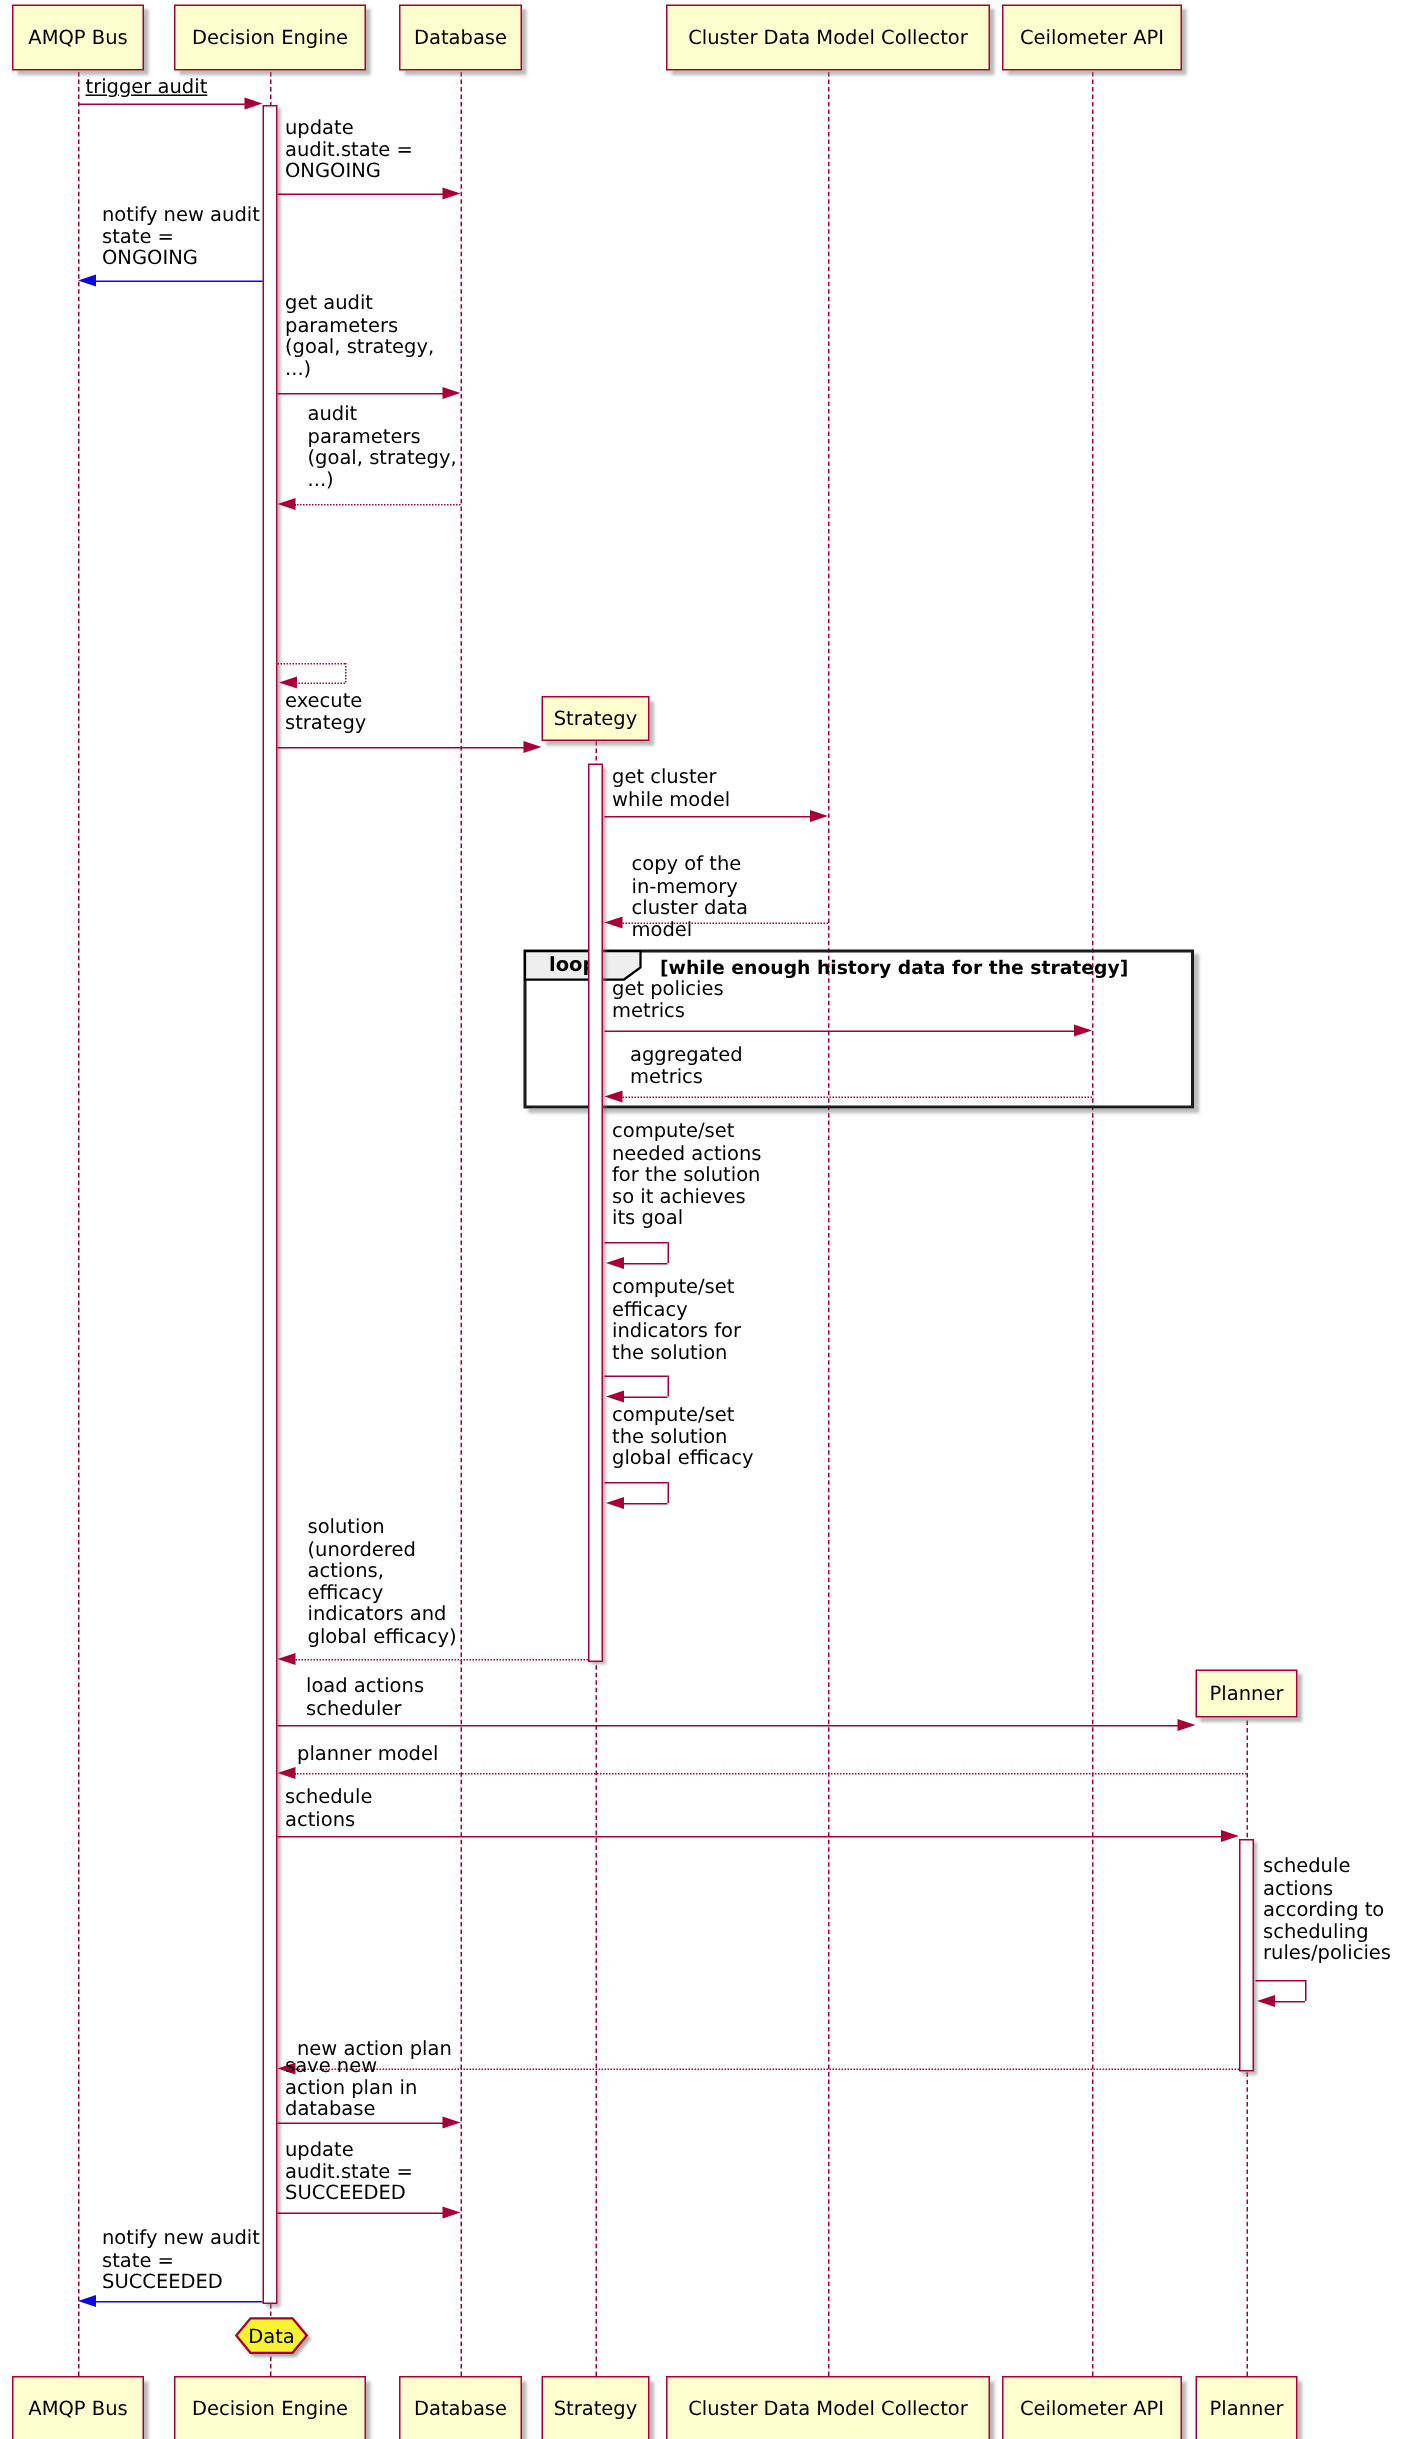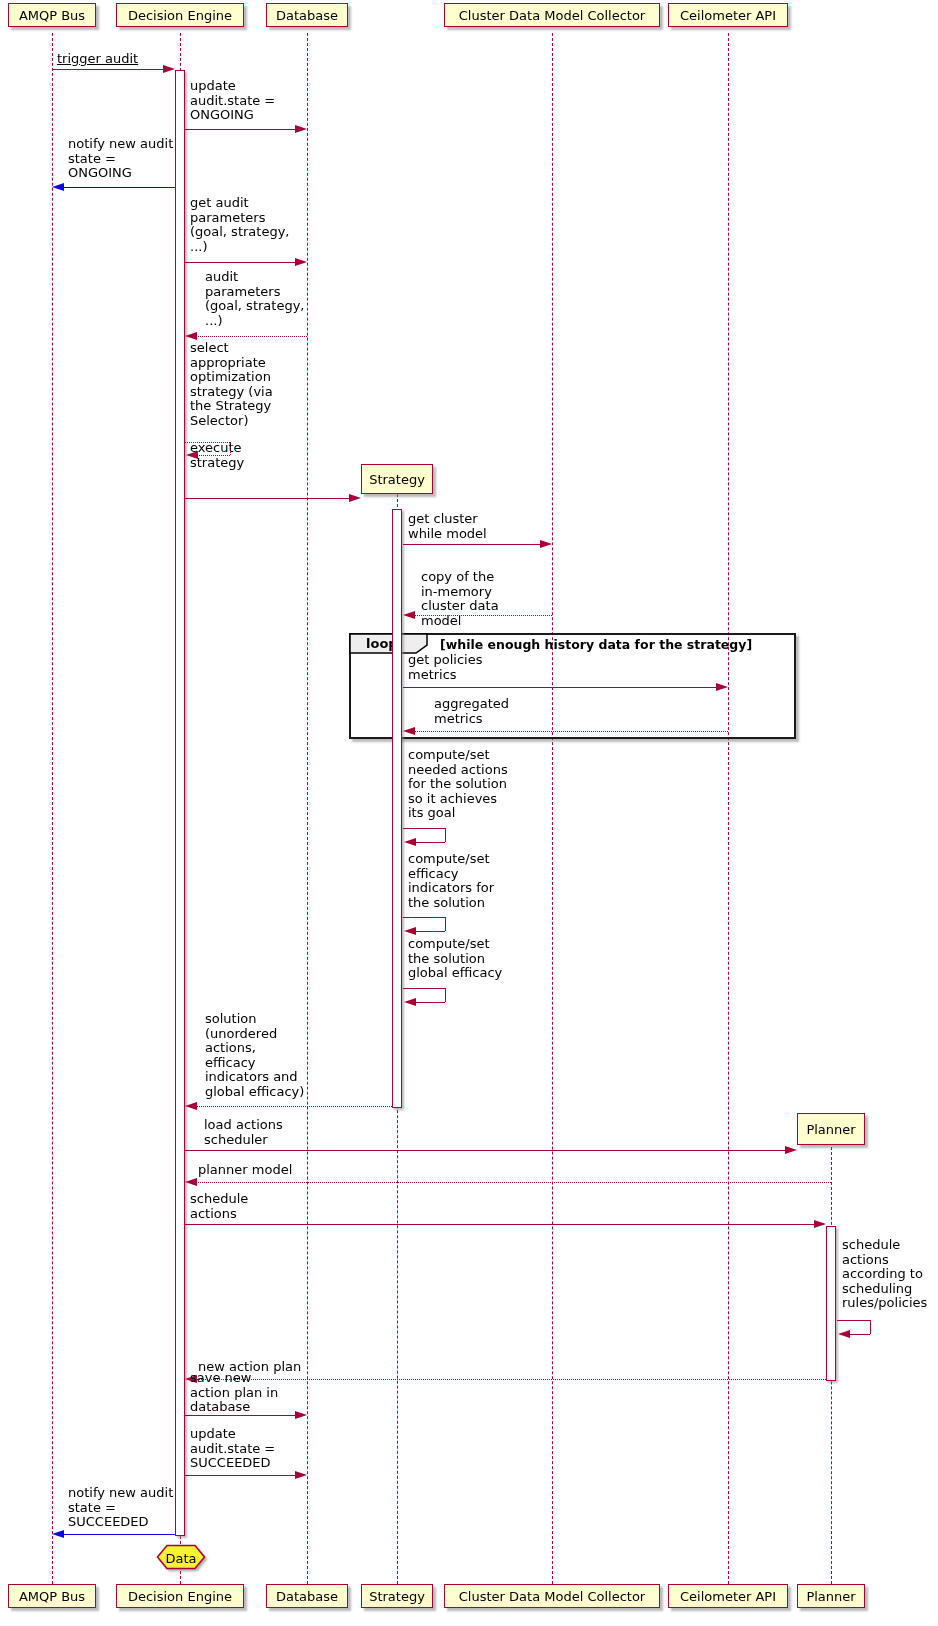--- a/index.html
+++ b/index.html
@@ -1,21 +1,21 @@
 <!DOCTYPE html>
 <html><head>
 <meta charset="utf-8">
 <style>
   html,body{margin:0;padding:0;background:#fff;}
   #diagram{
     position:relative;width:938px;height:1626px;background:#ffffff;overflow:hidden;
     font-family:"DejaVu Sans","Liberation Sans",sans-serif;color:#000;
   }
   .pbox{
-    position:absolute;height:24px;background:#FEFECE;border:1.5px solid #A80036;
+    position:absolute;height:44px;background:#FEFECE;border:1.5px solid #A80036;
     box-shadow:3px 3px 2px rgba(130,130,130,.55);display:flex;align-items:center;justify-content:center;
     font-size:13px;box-sizing:border-box;z-index:5;white-space:nowrap;
   }
   .lifeline{position:absolute;width:0;border-left:1px dashed #A80036;z-index:1;}
   .abar{position:absolute;width:8px;background:#fff;border:1px solid #A80036;
     box-shadow:2px 2px 2px rgba(130,130,130,.55);z-index:3;}
   .mline{position:absolute;height:0;z-index:4;}
   .vline{position:absolute;width:0;z-index:4;}
   .arrow{position:absolute;width:0;height:0;z-index:4;
     border-top:4.5px solid transparent;border-bottom:4.5px solid transparent;}
@@ -92,49 +92,43 @@
 (goal, strategy,
 ...)</div>
     <div class="mline" style="left: 185px; top: 262px; width: 112px; border-top: 1.5px solid rgb(168, 0, 54);"></div>
     <div class="arrow" style="left: 295px; top: 258px; border-left: 12px solid rgb(168, 0, 54);"></div>
     <div class="mtext" style="left: 205px; top: 270px;">audit
 parameters
 (goal, strategy,
 ...)</div>
     <div class="mline" style="left: 195px; top: 336px; width: 112px; border-top: 1.5px dotted rgb(168, 0, 54);"></div>
     <div class="arrow" style="left: 185px; top: 332px; border-right: 12px solid rgb(168, 0, 54);"></div>
-    <div class="mtext" style="left: 190px; top: 341px;">select
-appropriate
-optimization
-strategy (via
-the Strategy
-Selector)</div>
     <div class="mline" style="left: 185px; top: 442px; width: 45px; border-top: 1.5px dotted rgb(168, 0, 54);"></div>
     <div class="vline" style="left: 230px; top: 442px; height: 13px; border-left: 1.5px dotted rgb(168, 0, 54);"></div>
     <div class="mline" style="left: 196px; top: 455px; width: 34px; border-top: 1.5px dotted rgb(168, 0, 54);"></div>
     <div class="arrow" style="left: 186px; top: 451px; border-right: 12px solid rgb(168, 0, 54);"></div>
-    <div class="mtext" style="left: 190px; top: 441px;">execute
+    <div class="mtext" style="left: 190px; top: 461px;">execute
 strategy</div>
     <div class="mline" style="left: 185px; top: 498px; width: 166px; border-top: 1.5px solid rgb(168, 0, 54);"></div>
     <div class="arrow" style="left: 349px; top: 494px; border-left: 12px solid rgb(168, 0, 54);"></div>
     <div class="mtext" style="left: 408px; top: 512px;">get cluster
 while model</div>
     <div class="mline" style="left: 403px; top: 544px; width: 139px; border-top: 1.5px solid rgb(168, 0, 54);"></div>
     <div class="arrow" style="left: 540px; top: 540px; border-left: 12px solid rgb(168, 0, 54);"></div>
     <div class="mtext" style="left: 421px; top: 570px;">copy of the
 in-memory
 cluster data
 model</div>
     <div class="mline" style="left: 413px; top: 615px; width: 139px; border-top: 1.5px dotted rgb(168, 0, 54);"></div>
     <div class="arrow" style="left: 403px; top: 611px; border-right: 12px solid rgb(168, 0, 54);"></div>
     <div class="mtext" style="left: 408px; top: 653px;">get policies
 metrics</div>
     <div class="mline" style="left: 403px; top: 687px; width: 315px; border-top: 1.5px solid rgb(168, 0, 54);"></div>
     <div class="arrow" style="left: 716px; top: 683px; border-left: 12px solid rgb(168, 0, 54);"></div>
-    <div class="mtext" style="left: 434px; top: 697px;">aggregated
+    <div class="mtext" style="left: 420px; top: 697px;">aggregated
 metrics</div>
     <div class="mline" style="left: 413px; top: 731px; width: 315px; border-top: 1.5px dotted rgb(168, 0, 54);"></div>
     <div class="arrow" style="left: 403px; top: 727px; border-right: 12px solid rgb(168, 0, 54);"></div>
     <div class="mtext" style="left: 408px; top: 748px;">compute/set
 needed actions
 for the solution
 so it achieves
 its goal</div>
     <div class="mline" style="left: 403px; top: 828px; width: 42px; border-top: 1.5px solid rgb(168, 0, 54);"></div>
     <div class="vline" style="left: 445px; top: 828px; height: 14px; border-left: 1.5px solid rgb(168, 0, 54);"></div>

